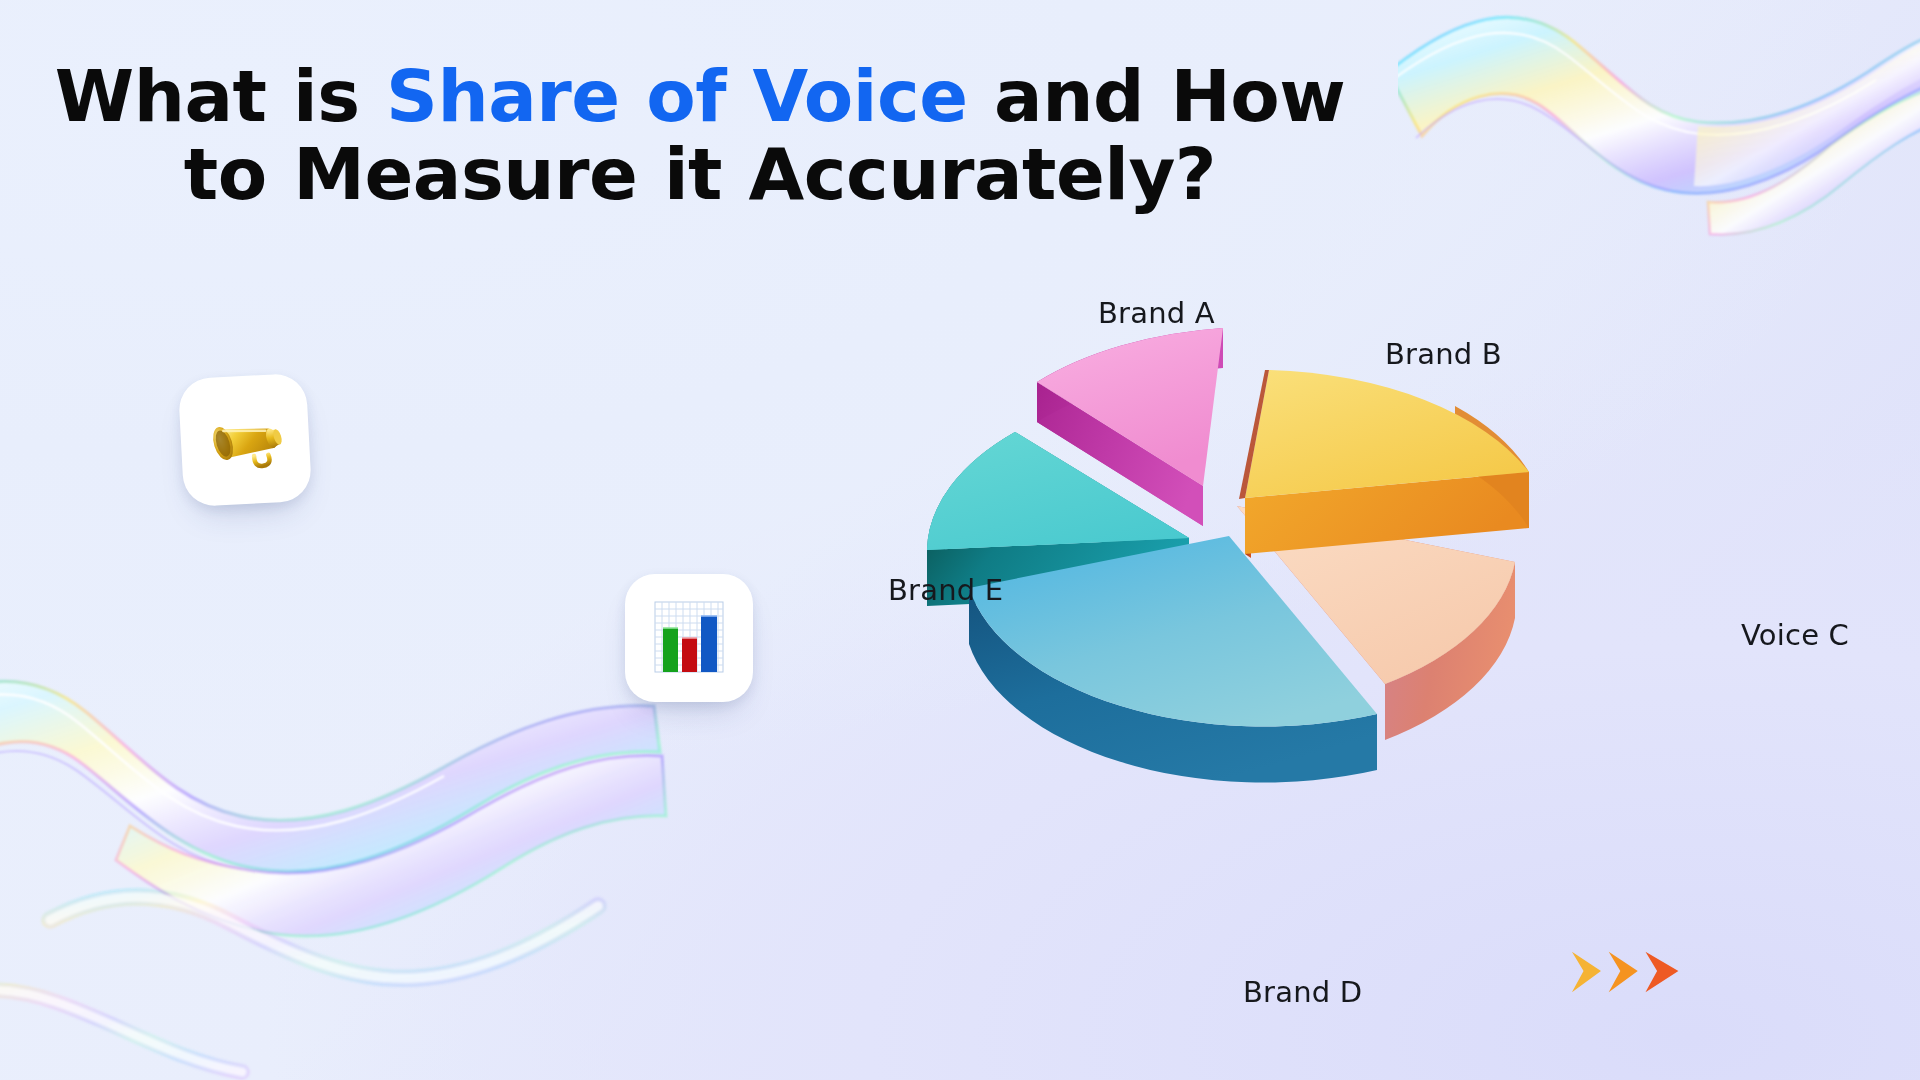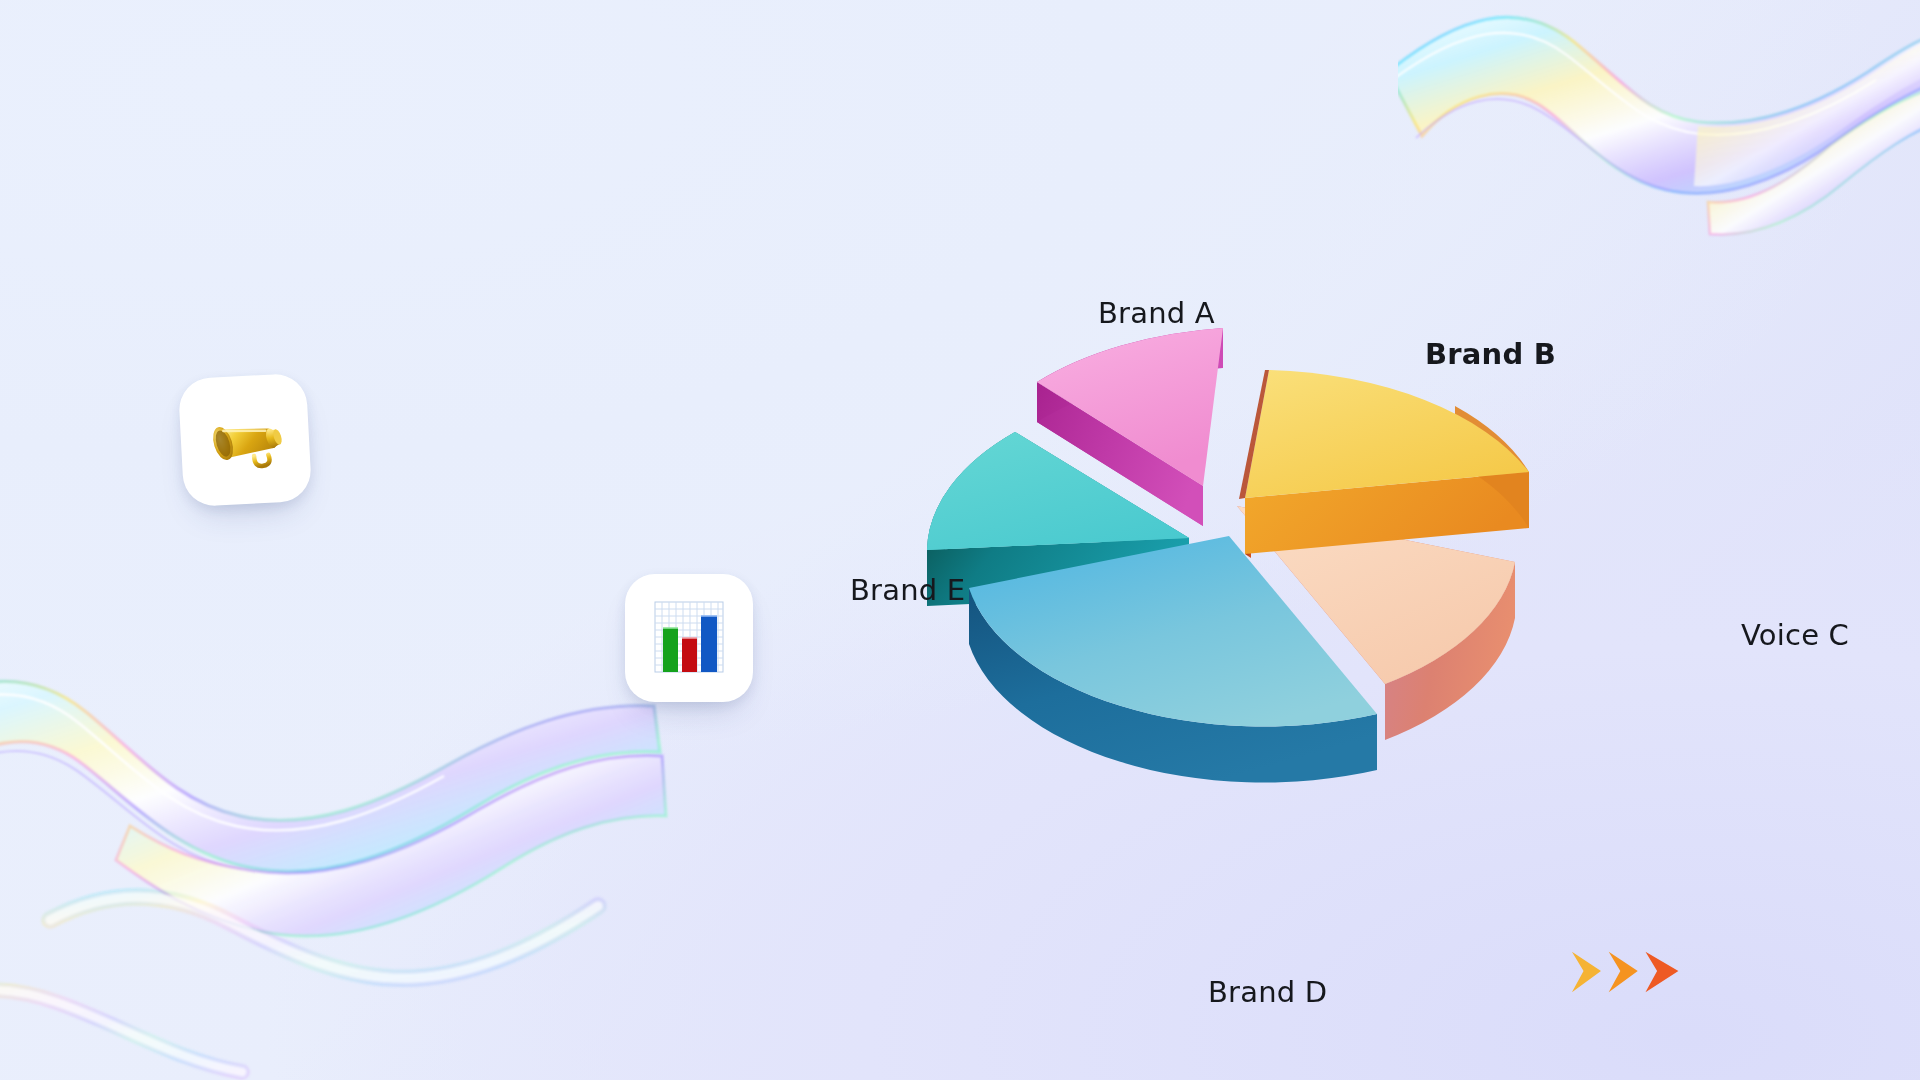--- a/index.html
+++ b/index.html
@@ -70,24 +70,24 @@
     position:absolute;
     font-family:"DejaVu Sans","Liberation Sans",sans-serif;
     font-size:29px;
     font-weight:400;
     color:#16181d;
     white-space:nowrap;
     letter-spacing:.2px;
     z-index:7;
   }
   .lbl-a{ left:1098px; top:296px; }
-  .lbl-b{ left:1425px; top:337px;font-weight:bold; }
+  .lbl-b{ left:1385px; top:337px; }
   .lbl-c{ left:1741px; top:618px; }
-  .lbl-d{ left:1208px; top:975px; }
-  .lbl-e{ left:850px; top:573px; }
+  .lbl-d{ left:1243px; top:975px; }
+  .lbl-e{ left:888px; top:573px; }
 
   
   .chevrons{
     position:absolute; left:1570px; top:948px;
     width:120px; height:48px; z-index:6;
     display:flex; align-items:center; gap:0px;
   }
 </style>
 </head>
 <body>
@@ -170,20 +170,26 @@
                C 268,298 224,268 186,240 L 200,206 C 238,230 268,242 318,250 Z" fill="url(#gB)" stroke="url(#gBe)" stroke-width="3" opacity=".95"></path>
       <path d="M 120,300 C 180,268 240,270 300,302 C 360,334 420,362 486,358
                C 552,354 614,322 668,286" fill="none" stroke="url(#gBe)" stroke-width="18" stroke-opacity=".35" stroke-linecap="round"></path>
       <path d="M 120,300 C 180,268 240,270 300,302 C 360,334 420,362 486,358
                C 552,354 614,322 668,286" fill="none" stroke="#ffffff" stroke-width="9" stroke-opacity=".7" stroke-linecap="round"></path>
       <path d="M -60,404 C 0,368 64,360 126,382 C 190,404 244,440 312,452" fill="none" stroke="url(#gBe)" stroke-width="16" stroke-opacity=".35" stroke-linecap="round"></path>
       <path d="M -60,404 C 0,368 64,360 126,382 C 190,404 244,440 312,452" fill="none" stroke="#ffffff" stroke-width="8" stroke-opacity=".72" stroke-linecap="round"></path>
     </g>
   </svg>
 
+  <div class="title-wrap">
+    <h1 class="title">
+      <span>What is </span><span class="hl">Share of Voice</span><span> and How</span>
+      <span class="l2">to Measure it Accurately?</span>
+    </h1>
+  </div>
 
   <div class="emoji-card card-mega">
     <svg class="mega-svg" width="96" height="96" viewBox="0 0 96 96">
       <defs>
         <linearGradient id="gold1" x1="0" y1="0" x2="1" y2="1">
           <stop offset="0%" stop-color="#fff3a8"></stop>
           <stop offset="30%" stop-color="#f3cf3a"></stop>
           <stop offset="60%" stop-color="#d9a511"></stop>
           <stop offset="100%" stop-color="#b8860b"></stop>
         </linearGradient>

